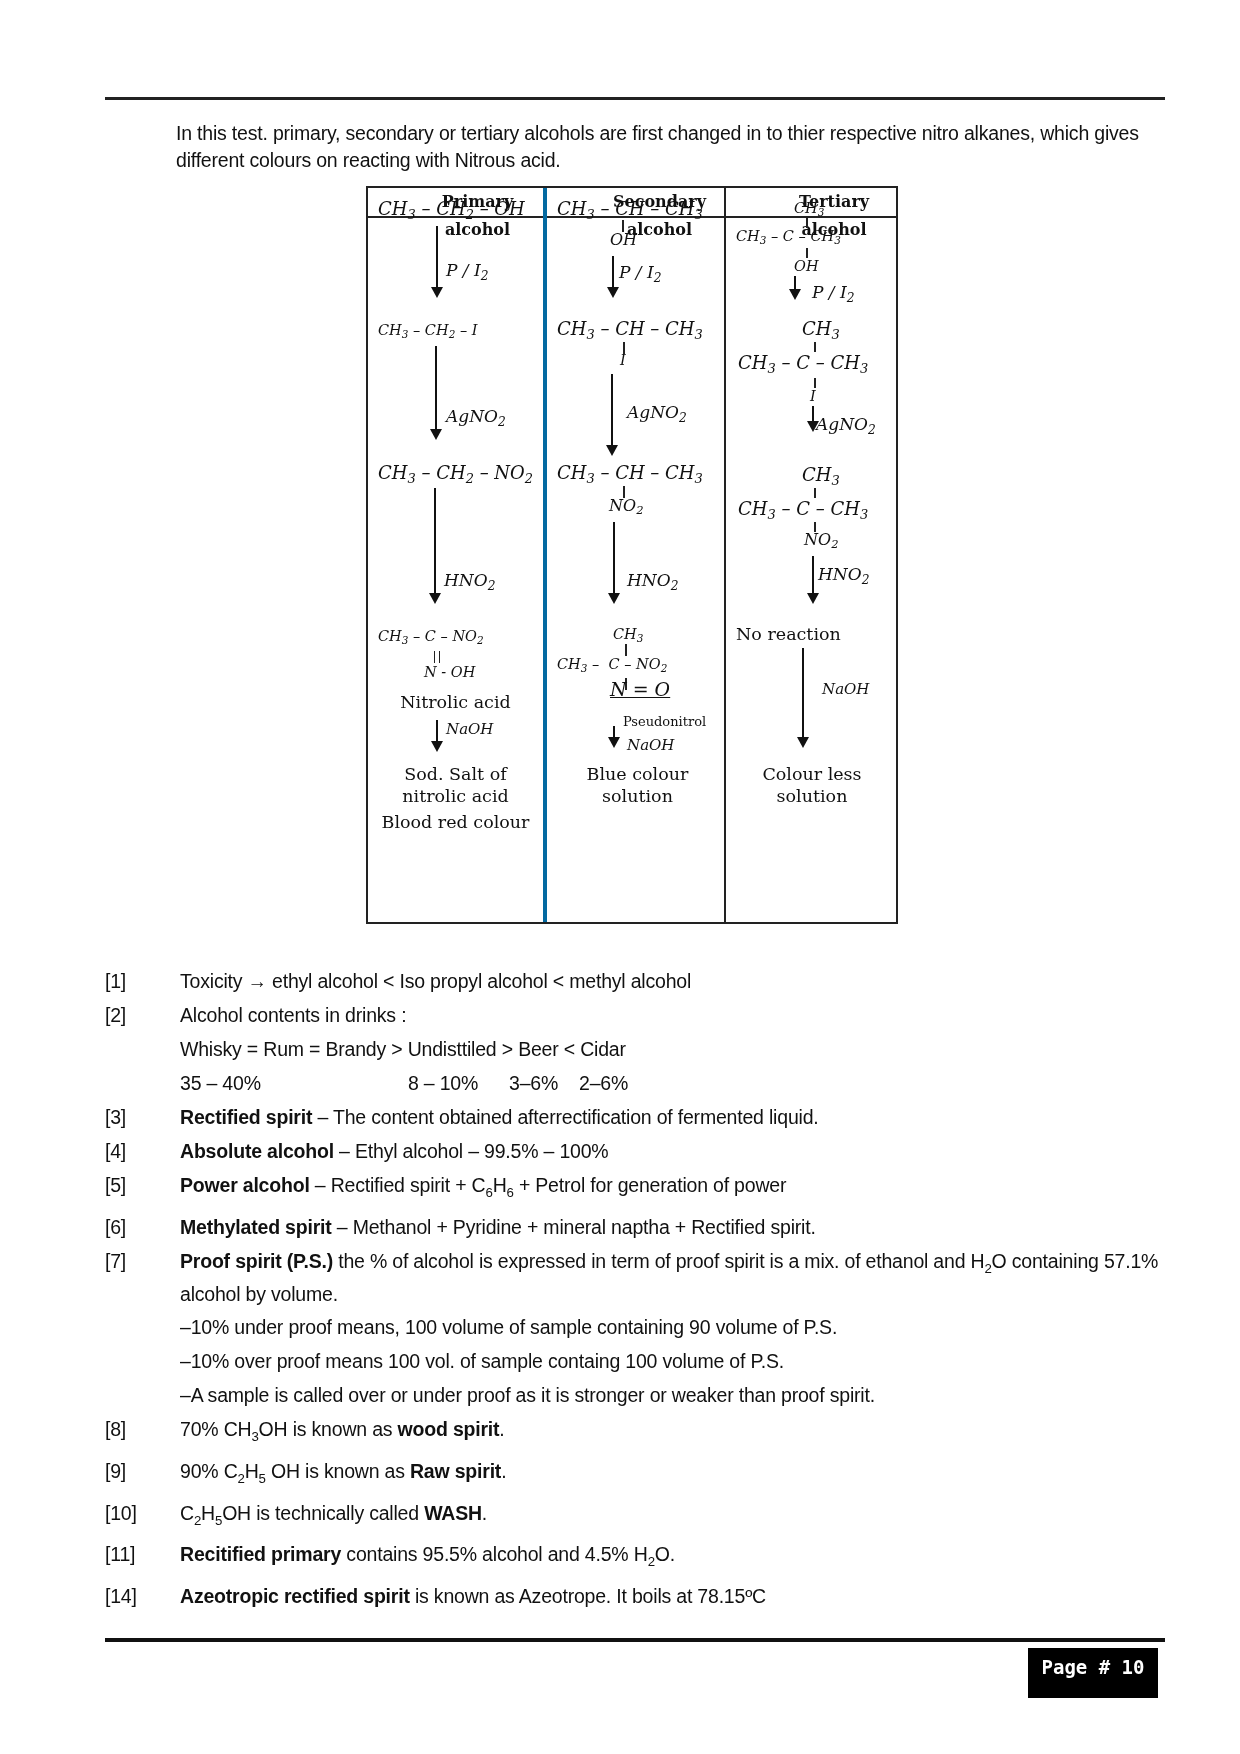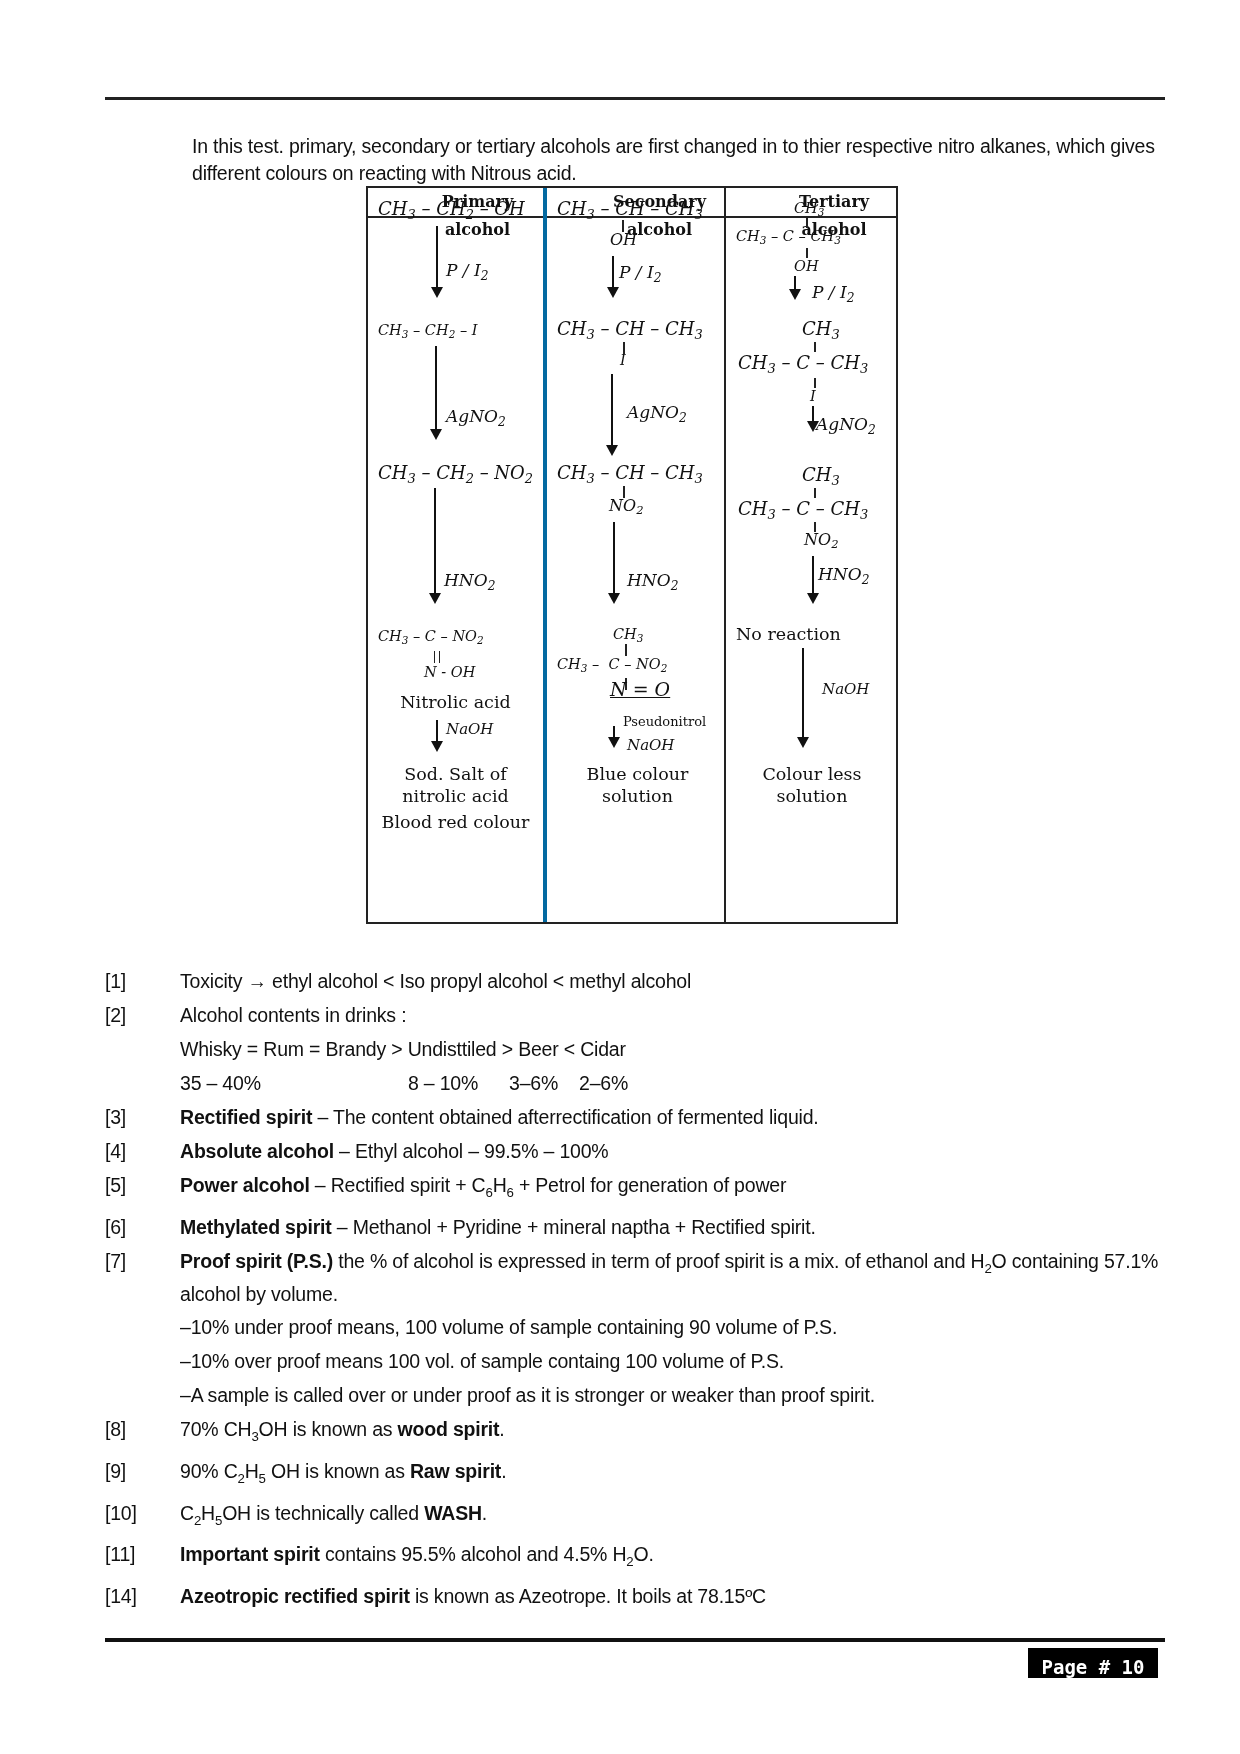--- a/index.html
+++ b/index.html
@@ -1,19 +1,19 @@
 <!DOCTYPE html>
 <html><head>
 <meta charset="utf-8">
 <style>
   html, body { margin: 0; padding: 0; background: #ffffff; }
   body { width: 1240px; height: 1754px; position: relative; overflow: hidden; color: #111; font-family: "Liberation Sans", sans-serif; }
   .rule-top { position: absolute; left: 105px; top: 97px; width: 1060px; height: 3px; background: #222; }
   .rule-bottom { position: absolute; left: 105px; top: 1638px; width: 1060px; height: 4px; background: #111; }
-  .intro { position: absolute; left: 192px; top: 120px; width: 990px; font-size: 19.5px; line-height: 27px; letter-spacing: -0.2px; margin-top: 13px; }
+  .intro { position: absolute; left: 176px; top: 120px; width: 990px; font-size: 19.5px; line-height: 27px; letter-spacing: -0.2px; }
 
   
   .rtable { position: absolute; left: 366px; top: 186px; width: 532px; height: 738px; border: 2px solid #222; box-sizing: border-box; font-family: "DejaVu Serif", serif; }
   .rtable .col { position: absolute; top: 0; bottom: 0; }
   .rtable .col1 { left: 0; width: 175px; }
   .rtable .col2 { left: 175px; width: 181px; border-left: 4px solid #0369a1; }
   .rtable .col3 { left: 356px; width: 172px; border-left: 2px solid #222; }
   .rtable .hdr { position: absolute; left: 0; right: 0; top: 0; height: 28px; border-bottom: 2px solid #222; font-weight: bold; font-size: 16px; text-align: center; line-height: 28px; padding-left: 44px; }
   .chem { position: absolute; font-style: italic; font-size: 18px; white-space: nowrap; }
   .chem.sm { font-size: 14.5px; }
@@ -30,21 +30,21 @@
   
   .facts { position: absolute; left: 105px; top: 966px; width: 1070px; font-size: 19.5px; letter-spacing: -0.2px; }
   .row { position: relative; min-height: 30px; line-height: 30px; margin-bottom: 4px; }
   .row .num { position: absolute; left: 0; top: 0; }
   .row .txt { margin-left: 75px; }
   .row .txt.wrap { line-height: 27px; padding-top: 2px; }
   .row b, .b { font-weight: bold; }
   .row sub { font-size: 0.68em; vertical-align: -0.35em; }
   .pct span { display: inline-block; }
 
-  .page-badge { position: absolute; left: 1028px; top: 1648px; width: 130px; height: 30px; background: #000; color: #fff; font-family: "DejaVu Sans Mono", monospace; font-weight: bold; font-size: 19px; line-height: 38px; text-align: center; }
+  .page-badge { position: absolute; left: 1028px; top: 1648px; width: 130px; height: 50px; background: #000; color: #fff; font-family: "DejaVu Sans Mono", monospace; font-weight: bold; font-size: 19px; line-height: 38px; text-align: center; }
 </style>
 </head>
 <body>
 
 <div class="rule-top"></div>
 
 <div class="intro">In this test. primary, secondary or tertiary alcohols are first changed in to thier respective nitro alkanes, which gives different colours on reacting with Nitrous acid.</div>
 
 <div class="rtable">
 
@@ -203,21 +203,21 @@
     <div class="txt"><span>90% C</span><sub>2</sub><span>H</span><sub>5</sub><span> OH is known as </span><b>Raw spirit</b><span>.</span></div>
   </div>
 
   <div class="row">
     <span class="num">[10]</span>
     <div class="txt"><span>C</span><sub>2</sub><span>H</span><sub>5</sub><span>OH is technically called </span><b>WASH</b><span>.</span></div>
   </div>
 
   <div class="row">
     <span class="num">[11]</span>
-    <div class="txt"><b>Important spirit</b><span> contains 95.5% alcohol and 4.5% H</span><sub>2</sub><span>O.</span></div>
+    <div class="txt"><b>Recitified primary</b><span> contains 95.5% alcohol and 4.5% H</span><sub>2</sub><span>O.</span></div>
   </div>
 
   <div class="row">
     <span class="num">[14]</span>
     <div class="txt"><b>Azeotropic rectified spirit</b><span> is known as Azeotrope. It boils at 78.15ºC</span></div>
   </div>
 </div>
 
 <div class="rule-bottom"></div>
 <div class="page-badge">Page # 10</div>

